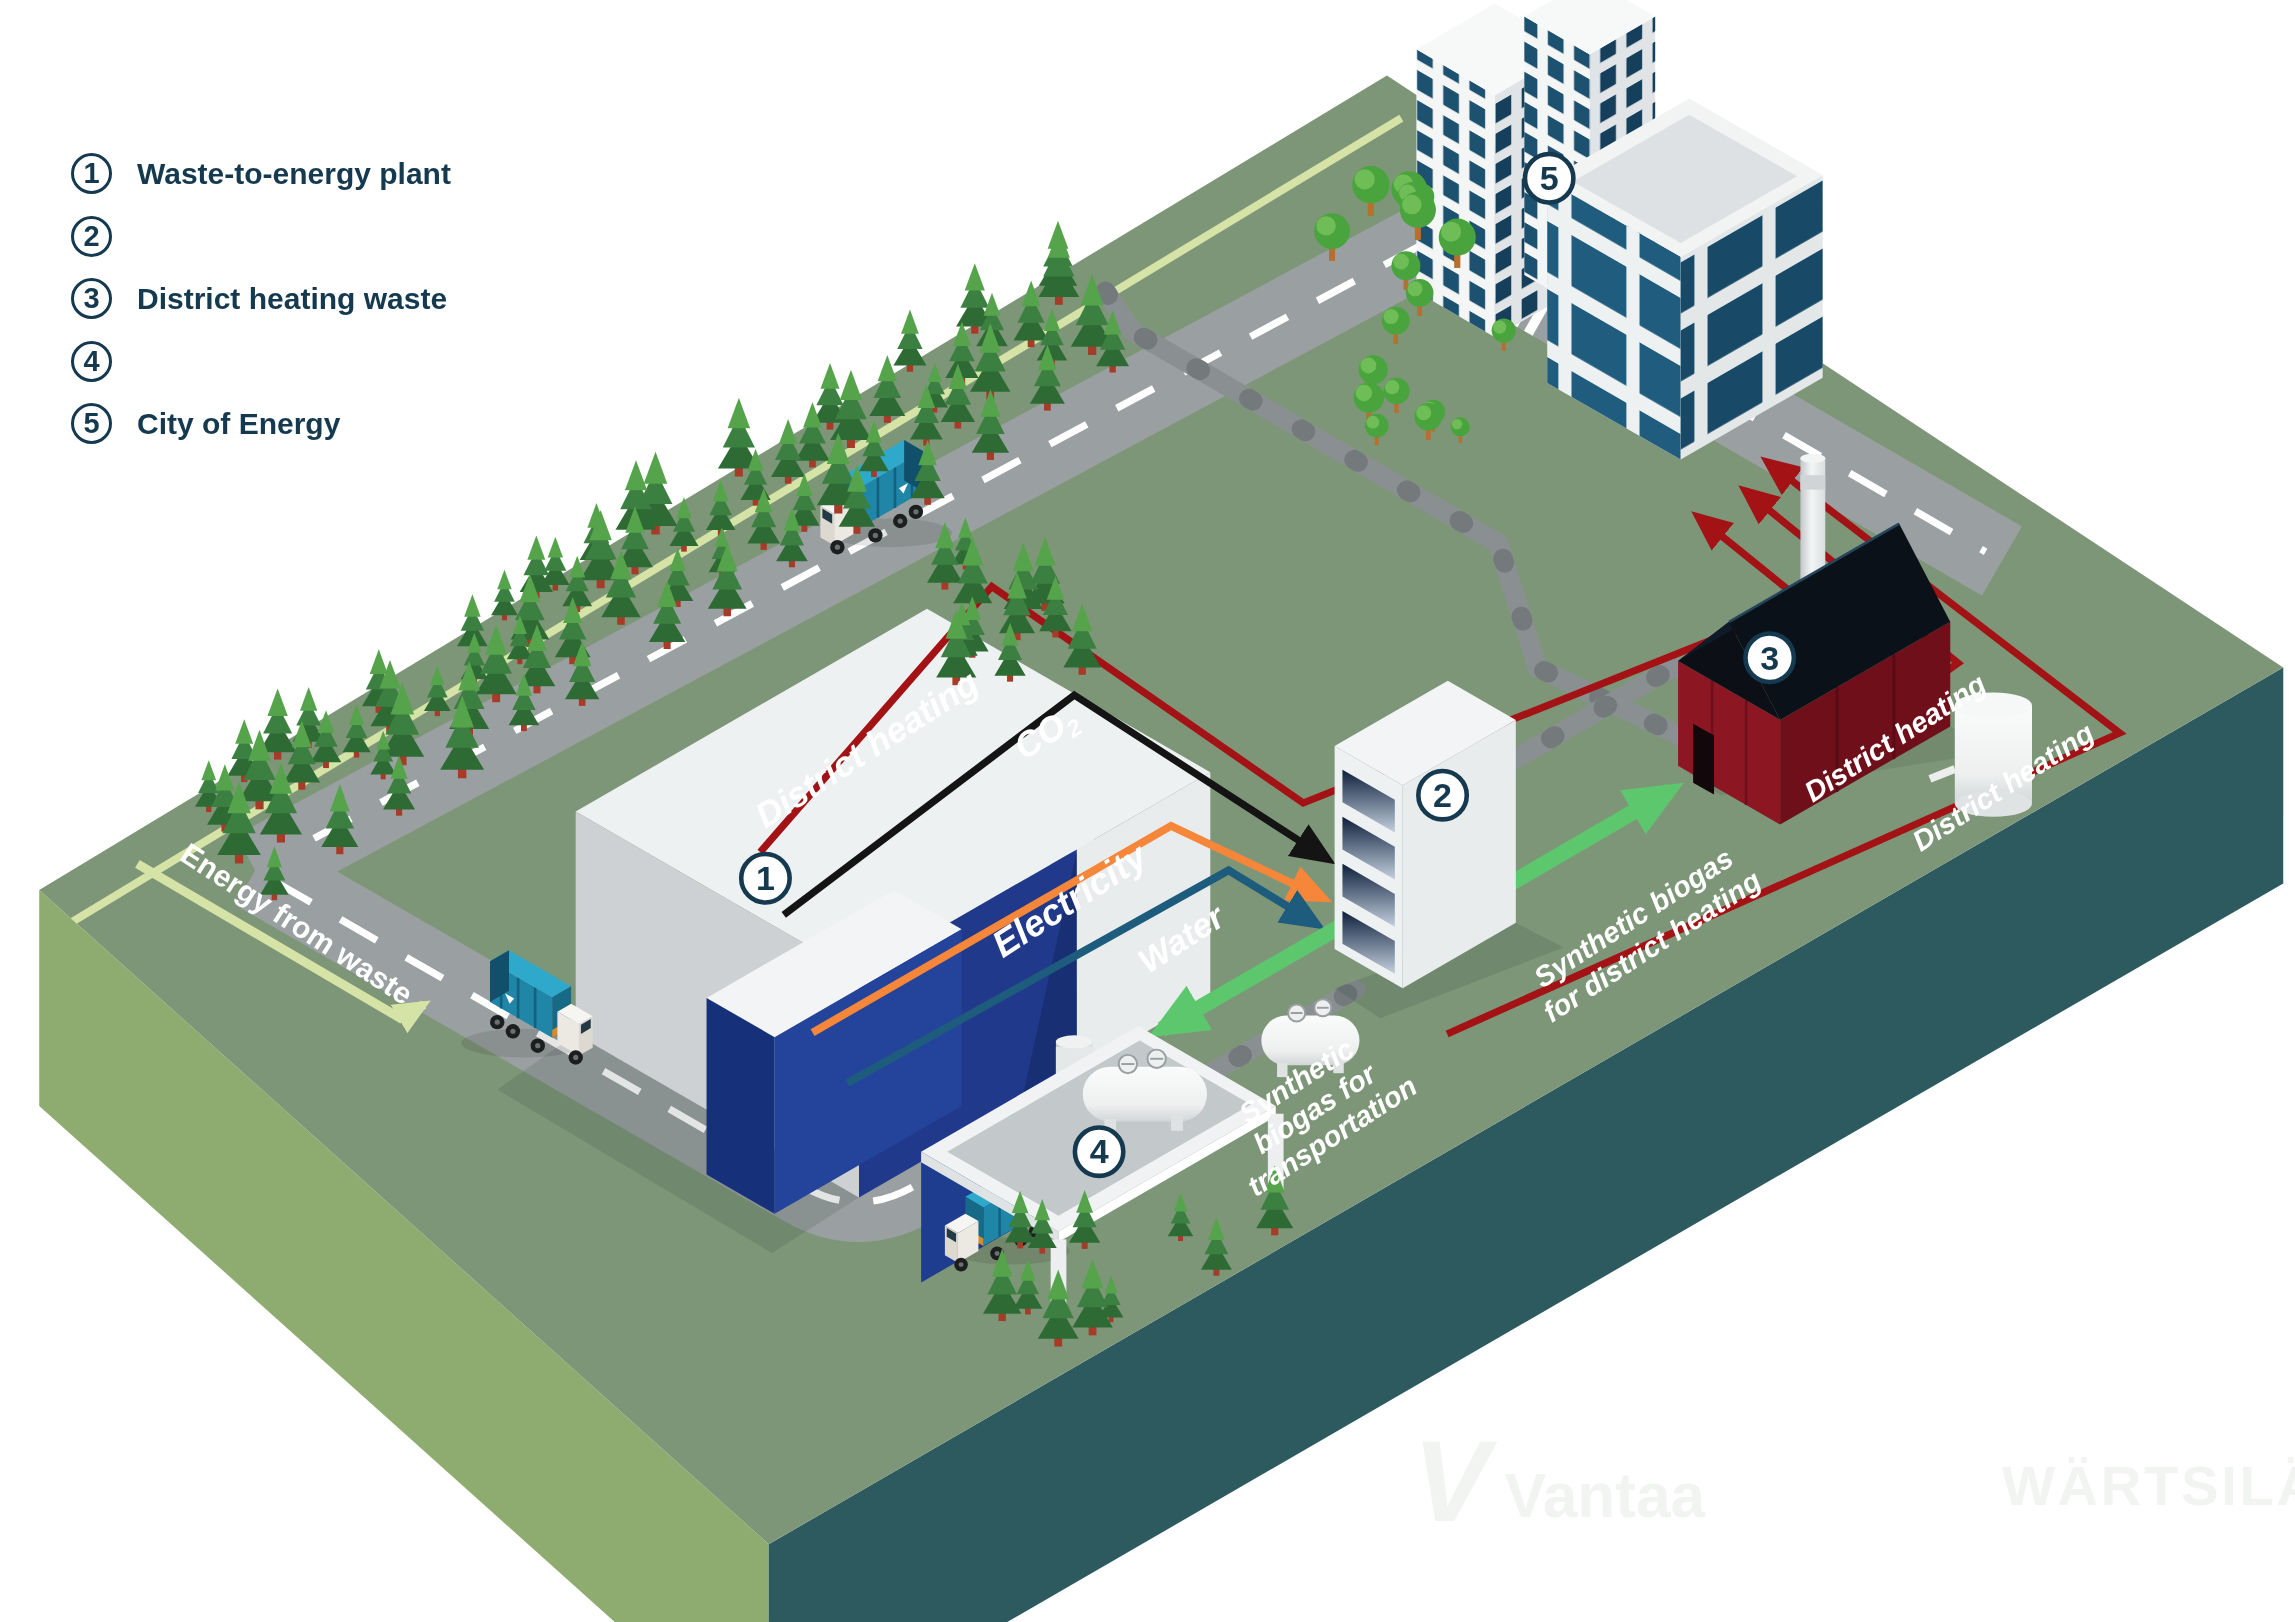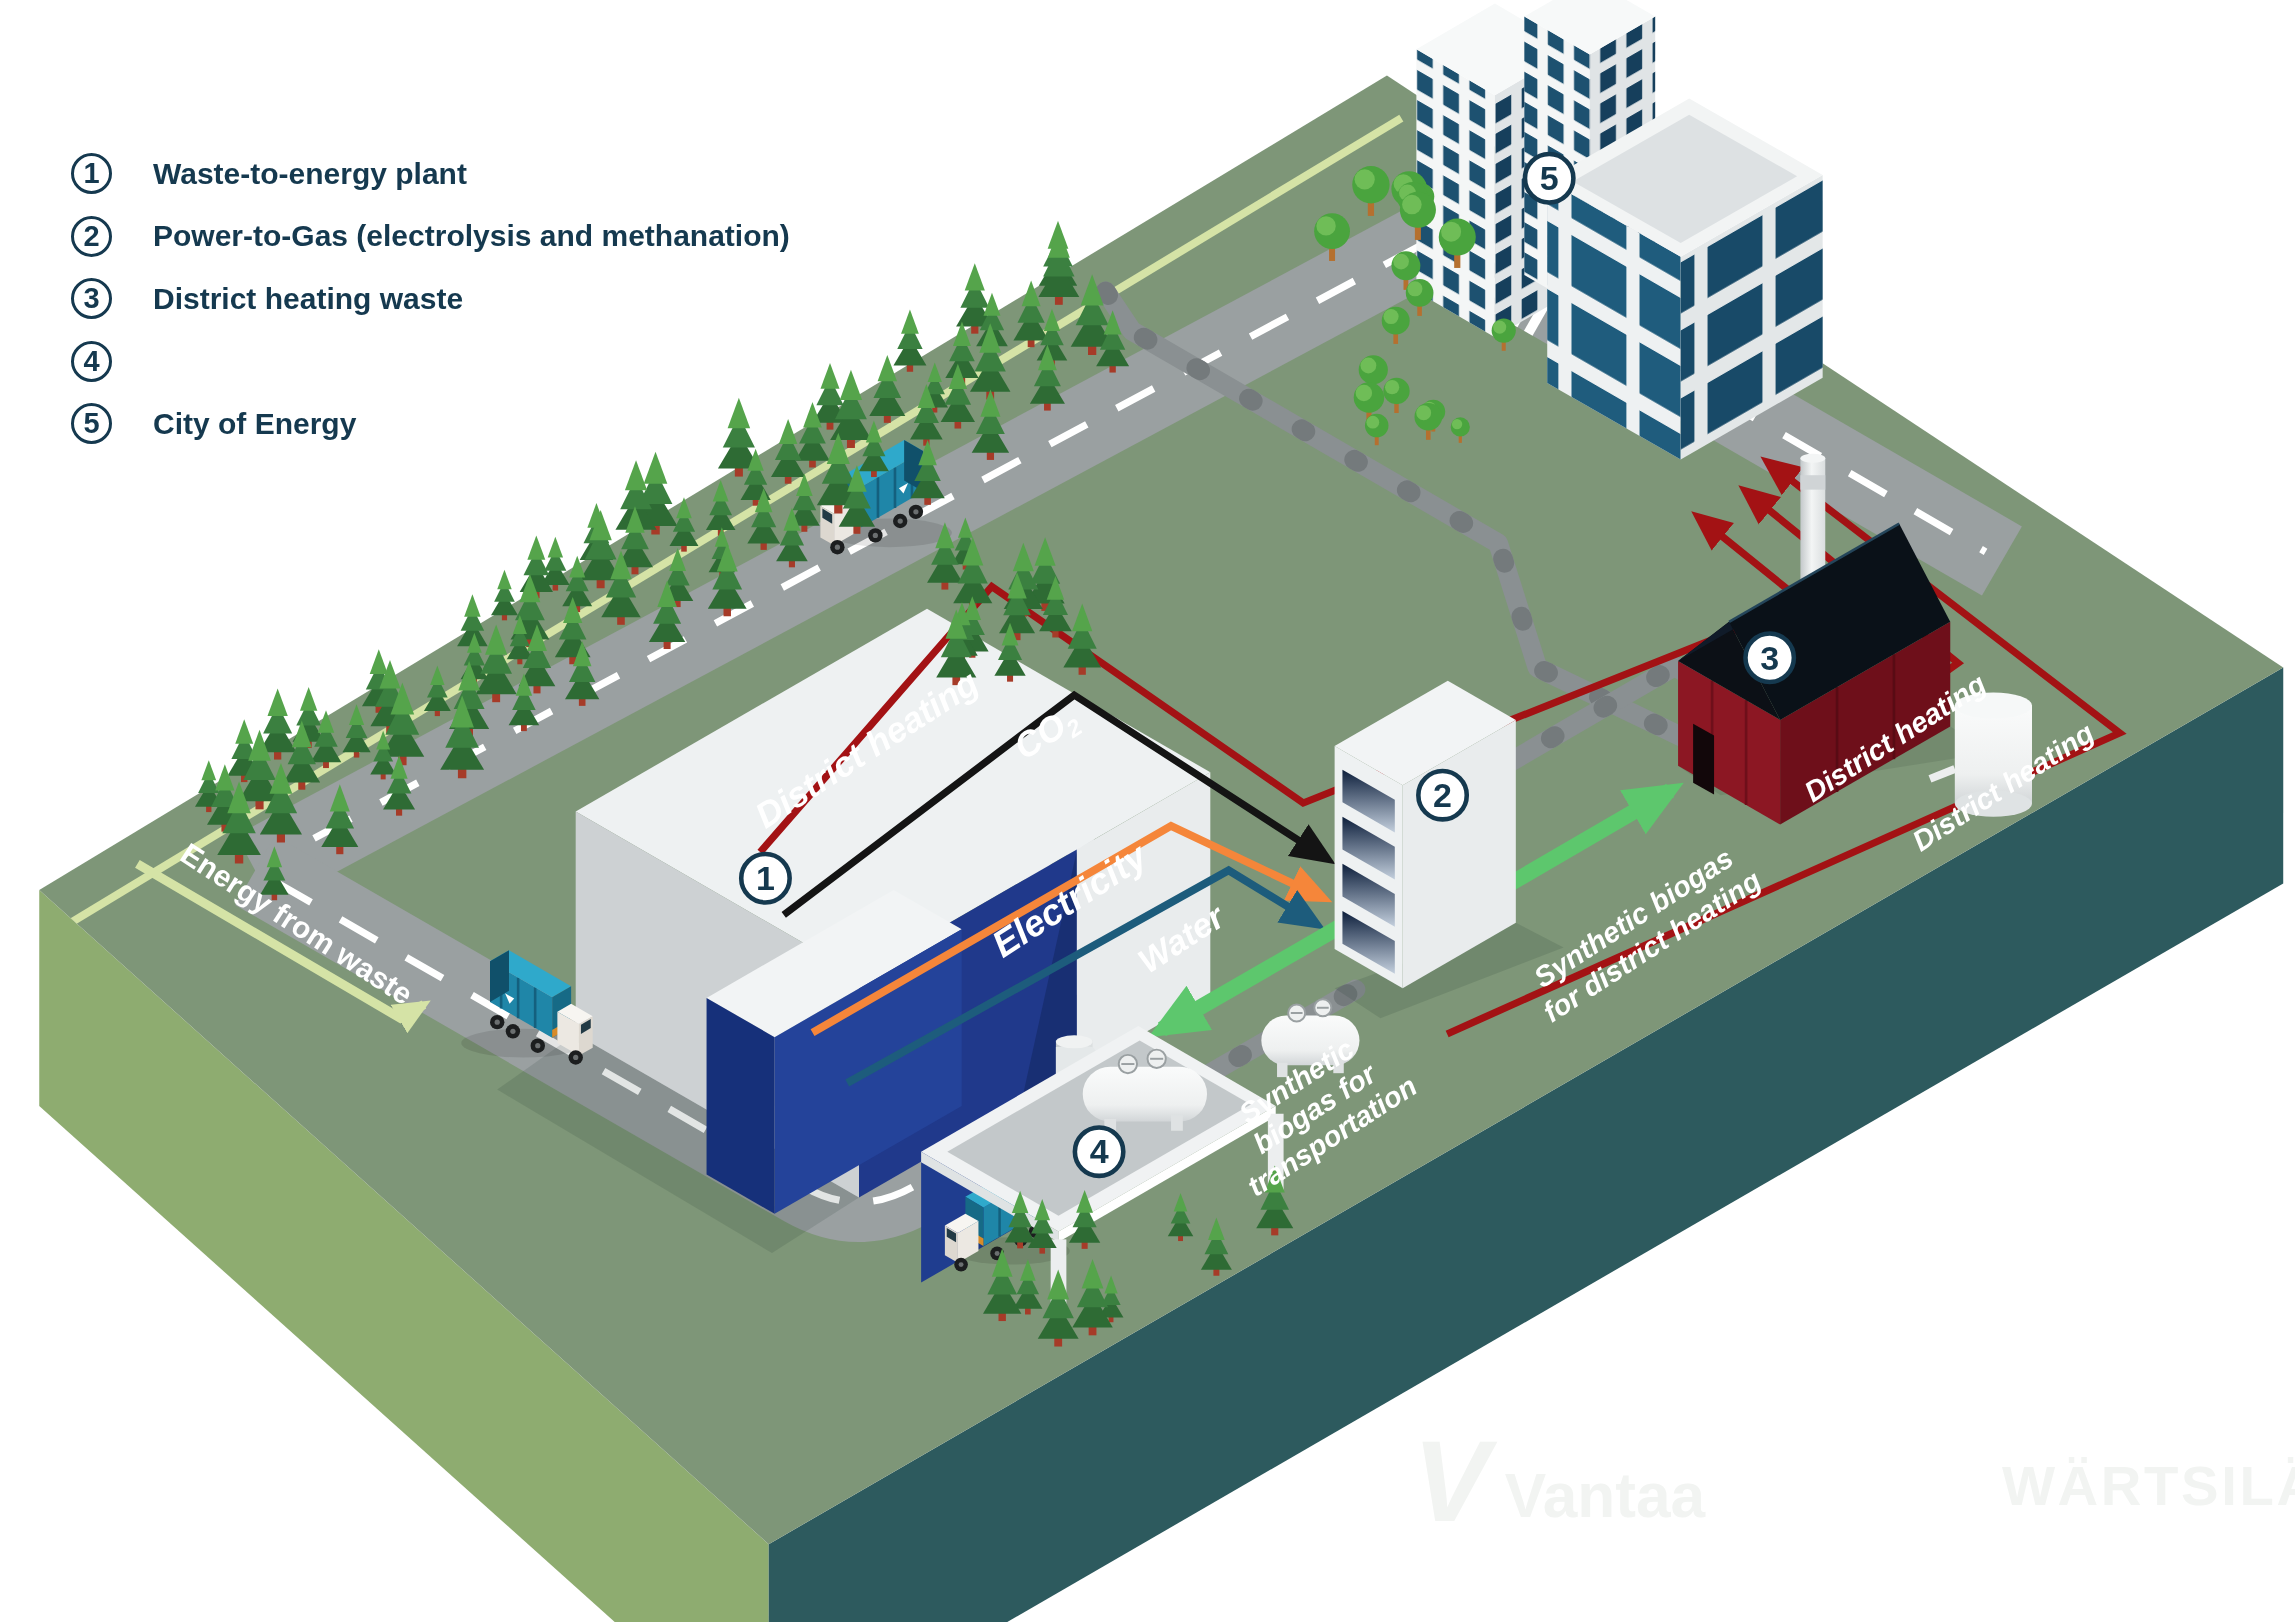--- a/index.html
+++ b/index.html
@@ -9,21 +9,21 @@
   svg text{font-family:"Liberation Sans",sans-serif;}
   .flow-label{fill:#ffffff;font-weight:bold;font-style:italic;}
   .flow-label-plain{fill:#ffffff;font-weight:bold;}
   
   .legend{position:absolute;left:71px;top:152px;}
   .lg-row{display:flex;align-items:center;margin-bottom:19.6px;height:43px;}
   .lg-badge{width:41px;height:41px;border:3.9px solid #15394f;border-radius:50%;
             display:inline-flex;align-items:center;justify-content:center;
             font-size:29px;font-weight:bold;color:#15394f;box-sizing:border-box;
             background:#fff;flex:0 0 41px;}
-  .lg-label{margin-left:41px;font-size:30px;font-weight:bold;color:#15394f;white-space:nowrap;}
+  .lg-label{margin-left:25px;font-size:30px;font-weight:bold;color:#15394f;white-space:nowrap;}
 </style>
 </head>
 <body>
 
 <div class="stage">
 
 <svg id="scene" width="2295" height="1623" viewBox="0 0 3508 2480">
 <defs>
   <clipPath id="clipPlate">
     <polygon points="60,1360 2120,115 3490,1020 1175,2360"></polygon>
@@ -444,21 +444,20 @@
 </g>
 </svg>
 
 <div class="legend">
   <div class="lg-row">
     <span class="lg-badge">1</span>
     <span class="lg-label">Waste-to-energy plant</span>
   </div>
   <div class="lg-row">
     <span class="lg-badge">2</span>
-    <span class="lg-label">Power-to-Gas (electrolysis and methanation)</span>
   </div>
   <div class="lg-row">
     <span class="lg-badge">3</span>
     <span class="lg-label">District heating waste</span>
   </div>
   <div class="lg-row">
     <span class="lg-badge">4</span>
   </div>
   <div class="lg-row">
     <span class="lg-badge">5</span>

